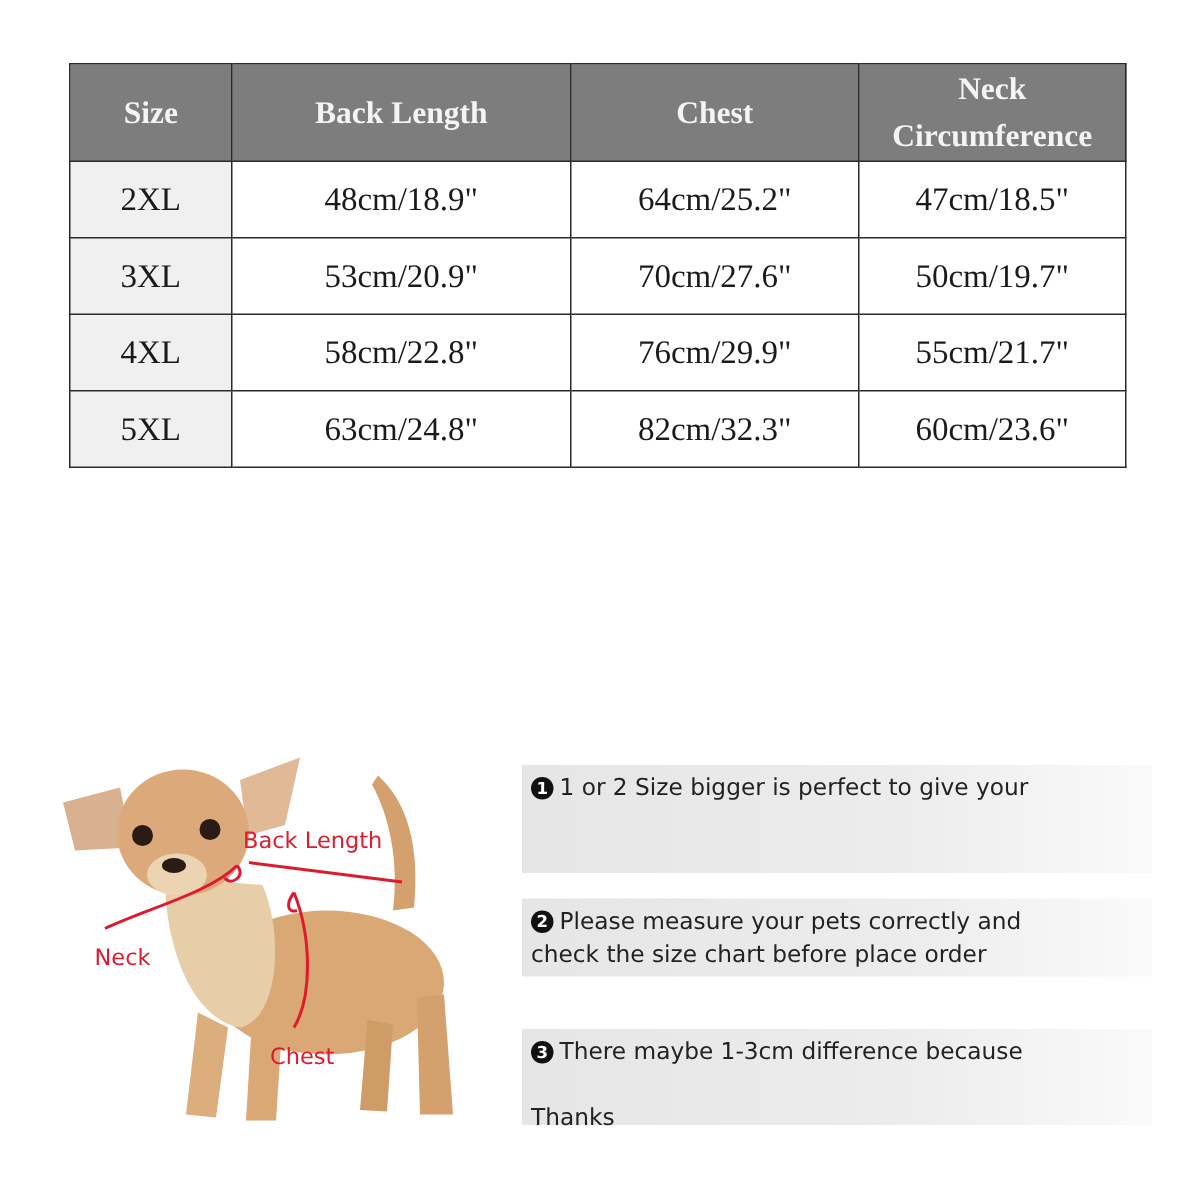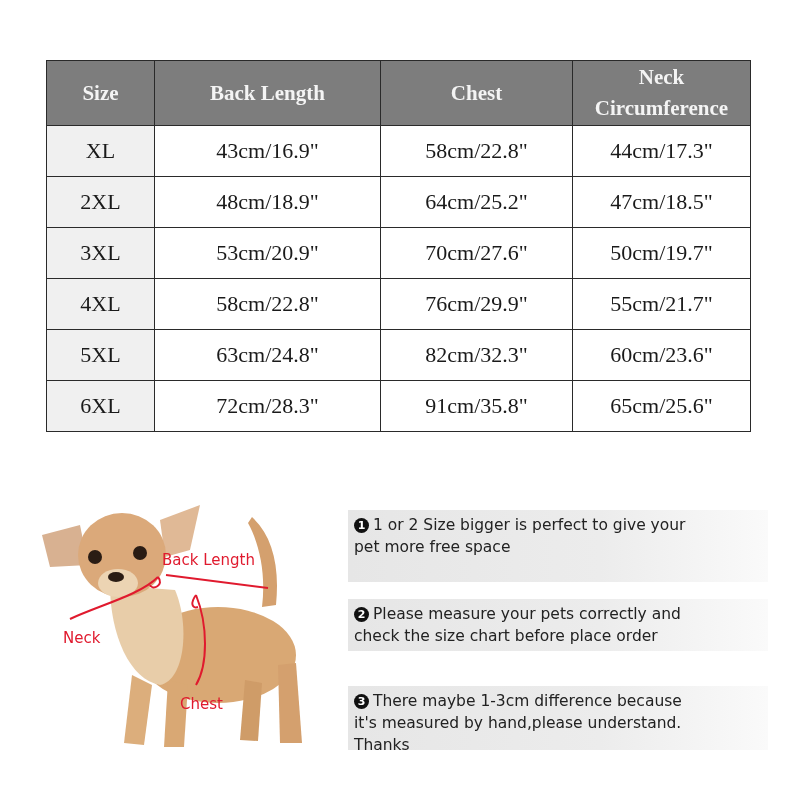--- a/index.html
+++ b/index.html
@@ -1,17 +1,17 @@
 <!DOCTYPE html>
 <html><head>
 <meta charset="utf-8">
 <style>
   html, body { margin:0; padding:0; background:#ffffff; }
   body { width:800px; height:800px; position:relative; overflow:hidden; font-family:"Liberation Serif", serif; }
-  .size-table { position:absolute; left:46px; top:60px; width:618px; border-collapse:collapse; table-layout:fixed; }
+  .size-table { position:absolute; left:46px; top:42px; width:618px; border-collapse:collapse; table-layout:fixed; }
   .size-table th, .size-table td { border:1.5px solid #2a2a2a; text-align:center; padding:0; }
   .size-table th { background:#7d7d7d; color:#f4f4f4; font-weight:bold; font-size:21px; height:64px; line-height:31px; }
   .size-table td { height:50px; font-size:22px; color:#1a1a1a; background:#ffffff; }
   .size-table td.size-cell { background:#f0f0f0; }
   .col1 { width:108px; } .col2 { width:226px; } .col3 { width:192px; } .col4 { width:178px; }
 
   .dog-area { position:absolute; left:40px; top:495px; width:300px; height:265px; }
   .note { position:absolute; left:348px; width:420px; background:linear-gradient(to right,#e6e6e6 0%,#ececec 60%,#fafafa 100%);
           font-family:"DejaVu Sans", sans-serif; font-size:15.5px; line-height:22px; color:#222; padding:4px 0 4px 6px; box-sizing:border-box; }
   .note .num { display:inline-block; width:15px; height:15px; border-radius:50%; background:#111; color:#fff; font-size:11px; line-height:15px; text-align:center; font-weight:bold; vertical-align:1px; margin-right:4px; }
@@ -30,26 +30,20 @@
   <thead>
     <tr>
       <th>Size</th>
       <th>Back Length</th>
       <th>Chest</th>
       <th><span>Neck</span><br><span>Circumference</span></th>
     </tr>
   </thead>
   <tbody>
     <tr>
-      <td class="size-cell">XL</td>
-      <td>43cm/16.9"</td>
-      <td>58cm/22.8"</td>
-      <td>44cm/17.3"</td>
-    </tr>
-    <tr>
       <td class="size-cell">2XL</td>
       <td>48cm/18.9"</td>
       <td>64cm/25.2"</td>
       <td>47cm/18.5"</td>
     </tr>
     <tr>
       <td class="size-cell">3XL</td>
       <td>53cm/20.9"</td>
       <td>70cm/27.6"</td>
       <td>50cm/19.7"</td>
@@ -58,26 +52,20 @@
       <td class="size-cell">4XL</td>
       <td>58cm/22.8"</td>
       <td>76cm/29.9"</td>
       <td>55cm/21.7"</td>
     </tr>
     <tr>
       <td class="size-cell">5XL</td>
       <td>63cm/24.8"</td>
       <td>82cm/32.3"</td>
       <td>60cm/23.6"</td>
-    </tr>
-    <tr>
-      <td class="size-cell">6XL</td>
-      <td>72cm/28.3"</td>
-      <td>91cm/35.8"</td>
-      <td>65cm/25.6"</td>
     </tr>
   </tbody>
 </table>
 
 <div class="dog-area">
   <svg width="300" height="265" viewBox="0 0 300 265">
 
     <path d="M212,22 C232,40 240,70 236,110 L222,112 C226,80 220,50 208,28 Z" fill="#d4a06e"></path>
 
     <ellipse cx="178" cy="160" rx="78" ry="48" fill="#d9a874"></ellipse>
@@ -104,25 +92,24 @@
     <path d="M156,100 C168,130 168,170 156,190" stroke="#e01a2e" stroke-width="2" fill="none"></path>
     <path d="M156,100 C150,108 152,114 158,112" stroke="#e01a2e" stroke-width="2" fill="none"></path>
   </svg>
   <span class="label-red" style="left:122px; top:56px;">Back Length</span>
   <span class="label-red" style="left:23px; top:134px;">Neck</span>
   <span class="label-red" style="left:140px; top:200px;">Chest</span>
 </div>
 
 <div class="note" style="top:510px; height:72px;">
   <span class="num">1</span><span>1 or 2 Size bigger is perfect to give your</span><br>
-  <span>pet more free space</span>
 </div>
 
 <div class="note" style="top:599px; height:52px;">
   <span class="num">2</span><span>Please measure your pets correctly and</span><br>
   <span>check the size chart before place order</span>
 </div>
 
 <div class="note" style="top:686px; height:64px;">
   <span class="num">3</span><span>There maybe 1-3cm difference because</span><br>
-  <span>it's measured by hand,please understand.</span><br>
+  <br>
   <span>Thanks</span>
 </div>
 
 </body></html>

